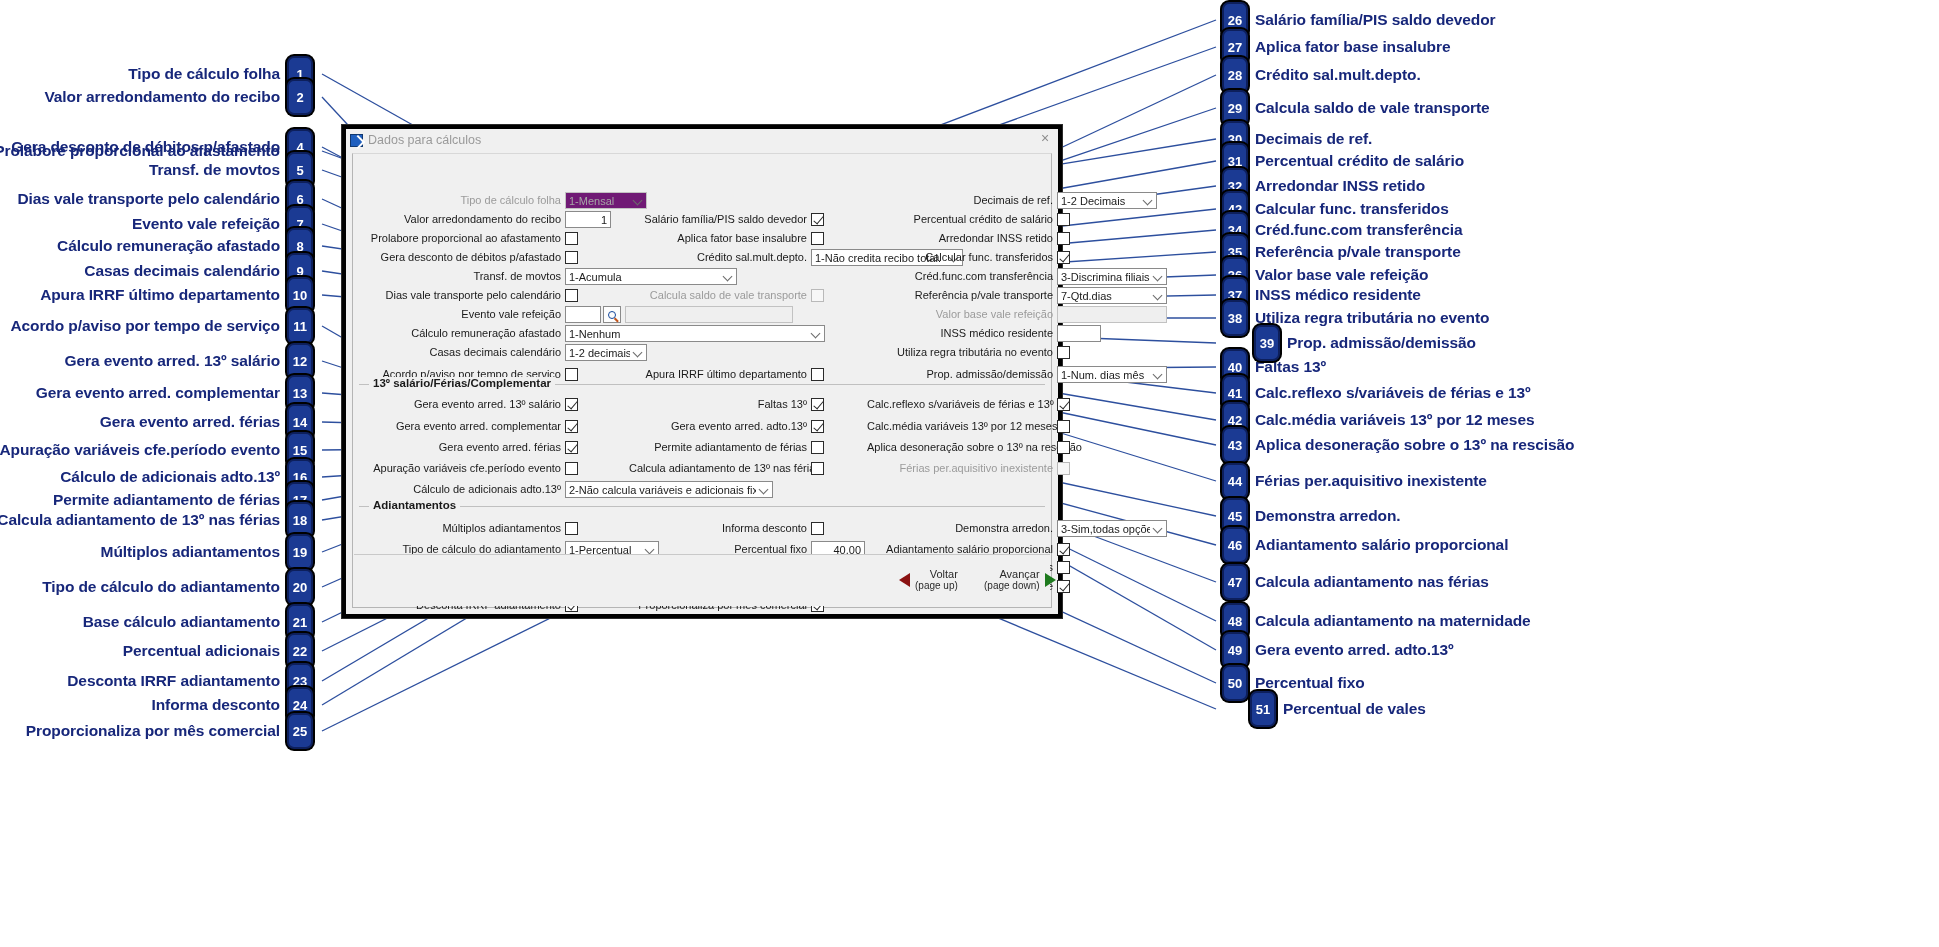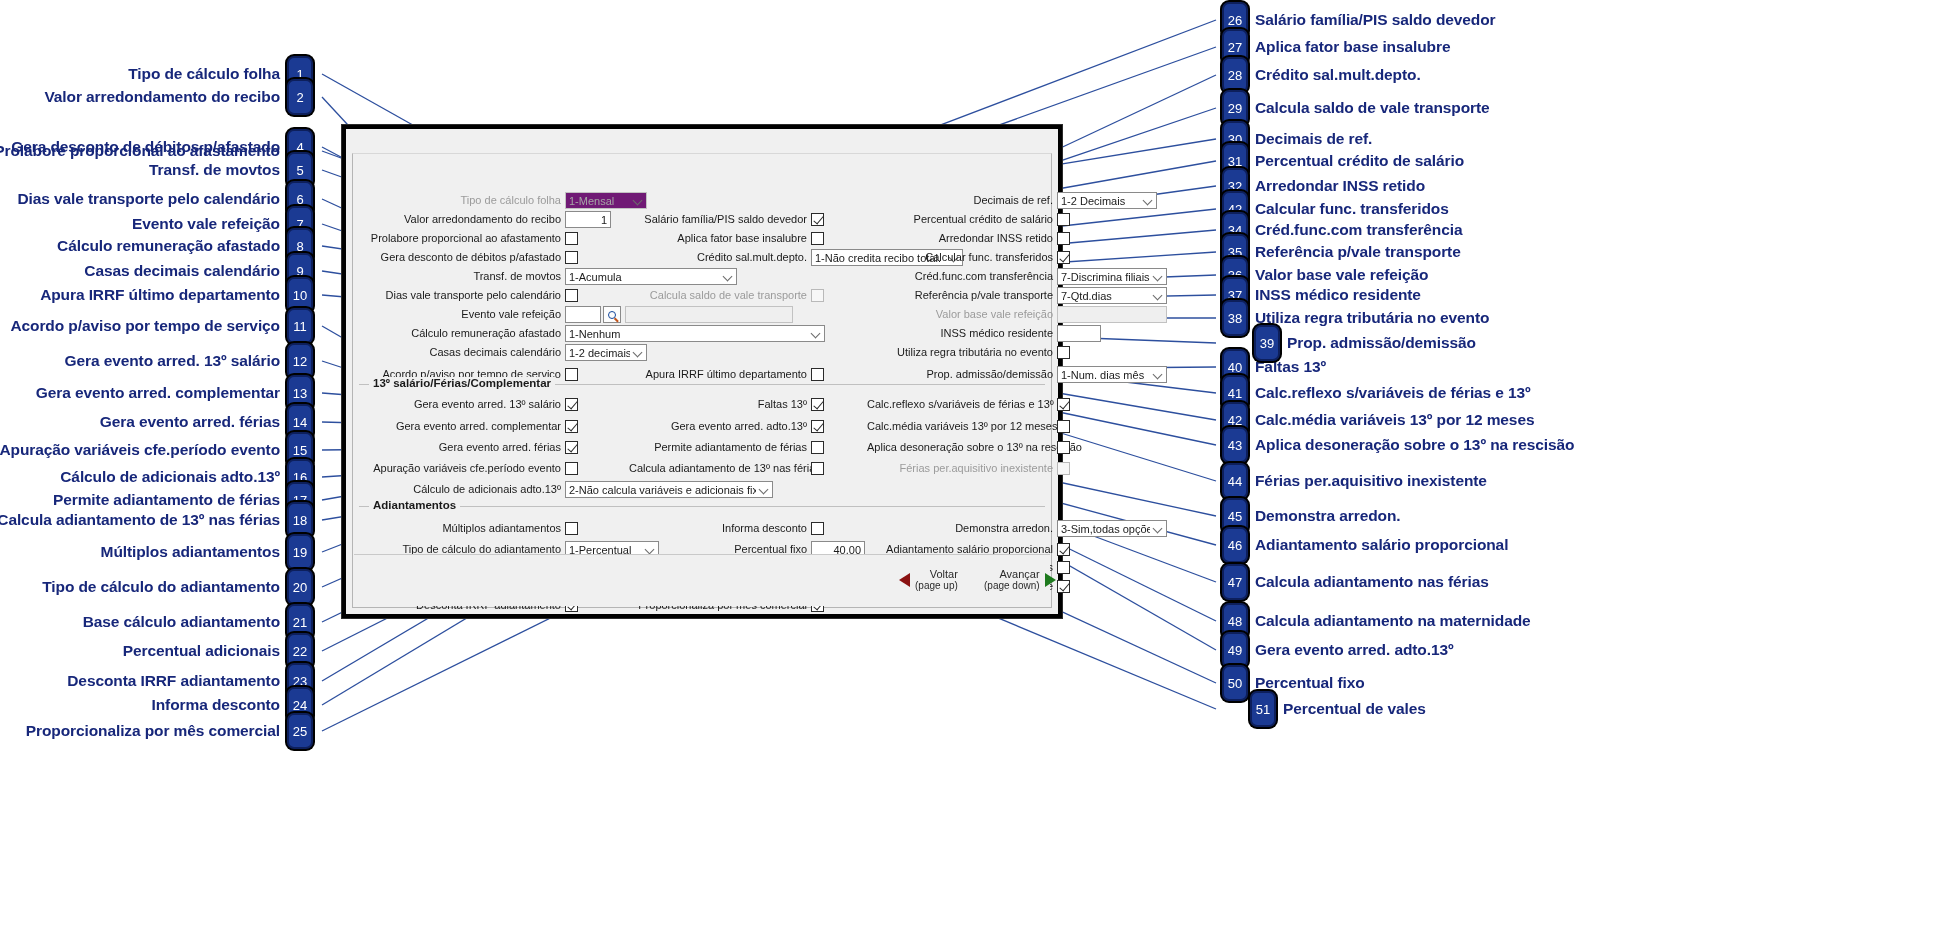--- a/index.html
+++ b/index.html
@@ -30,21 +30,21 @@
     letter-spacing: -0.1px;
   }
   .co-bubble {
     width: 26px; height: 36px;
     border-radius: 7px;
     background: #1b3a93;
     border: 2px solid #0d1f5c;
     box-shadow: 0 0 0 2px #000;
     color: #fff;
     font-size: 13px;
-    font-weight: normal;
+    font-weight: bold;
     display: flex; align-items: center; justify-content: center;
     flex: 0 0 auto;
     z-index: 6;
   }
   .callout.left .co-bubble { margin-left: 7px; }
   .callout.right .co-bubble { margin-right: 7px; }
 
   
   #leaders { position: absolute; left: 0; top: 0; width: 1939px; height: 947px; z-index: 2; pointer-events: none; }
 
@@ -495,20 +495,25 @@
         <span class="co-bubble">50</span>
         <span class="co-label">Percentual fixo</span>
       </div>
       <div class="callout right" style="left: 1222px; top: 696px; padding-left: 28px;">
         <span class="co-bubble">51</span>
         <span class="co-label">Percentual de vales</span>
       </div>
     </div>
 
   <div id="dialog">
+    <div id="dlg-titlebar">
+      <span id="dlg-icon"></span>
+      <span id="dlg-title">Dados para cálculos</span>
+      <span id="dlg-close">×</span>
+    </div>
 
     <div id="dlg-body">
       <div id="form-area">
           <div class="fld" style="left: 8px; top: 38px;">
             <span class="lbl dim" style="width: 200px;">Tipo de cálculo folha</span>
             <span class="combo dim" style="width: 82px;">
               <span class="cv">1-Mensal</span>
               <span class="caret"></span>
             </span>
           </div>
@@ -599,21 +604,21 @@
             <span class="lbl" style="width: 170px;">Arredondar INSS retido</span>
             <span class="cb"></span>
           </div>
           <div class="fld" style="left: 530px; top: 95px;">
             <span class="lbl" style="width: 170px;">Calcular func. transferidos</span>
             <span class="cb on"></span>
           </div>
           <div class="fld" style="left: 530px; top: 114px;">
             <span class="lbl" style="width: 170px;">Créd.func.com transferência</span>
             <span class="combo" style="width: 110px;">
-              <span class="cv">7-Discrimina filiais</span>
+              <span class="cv">3-Discrimina filiais</span>
               <span class="caret"></span>
             </span>
           </div>
           <div class="fld" style="left: 530px; top: 133px;">
             <span class="lbl" style="width: 170px;">Referência p/vale transporte</span>
             <span class="combo" style="width: 110px;">
               <span class="cv">7-Qtd.dias</span>
               <span class="caret"></span>
             </span>
           </div>

